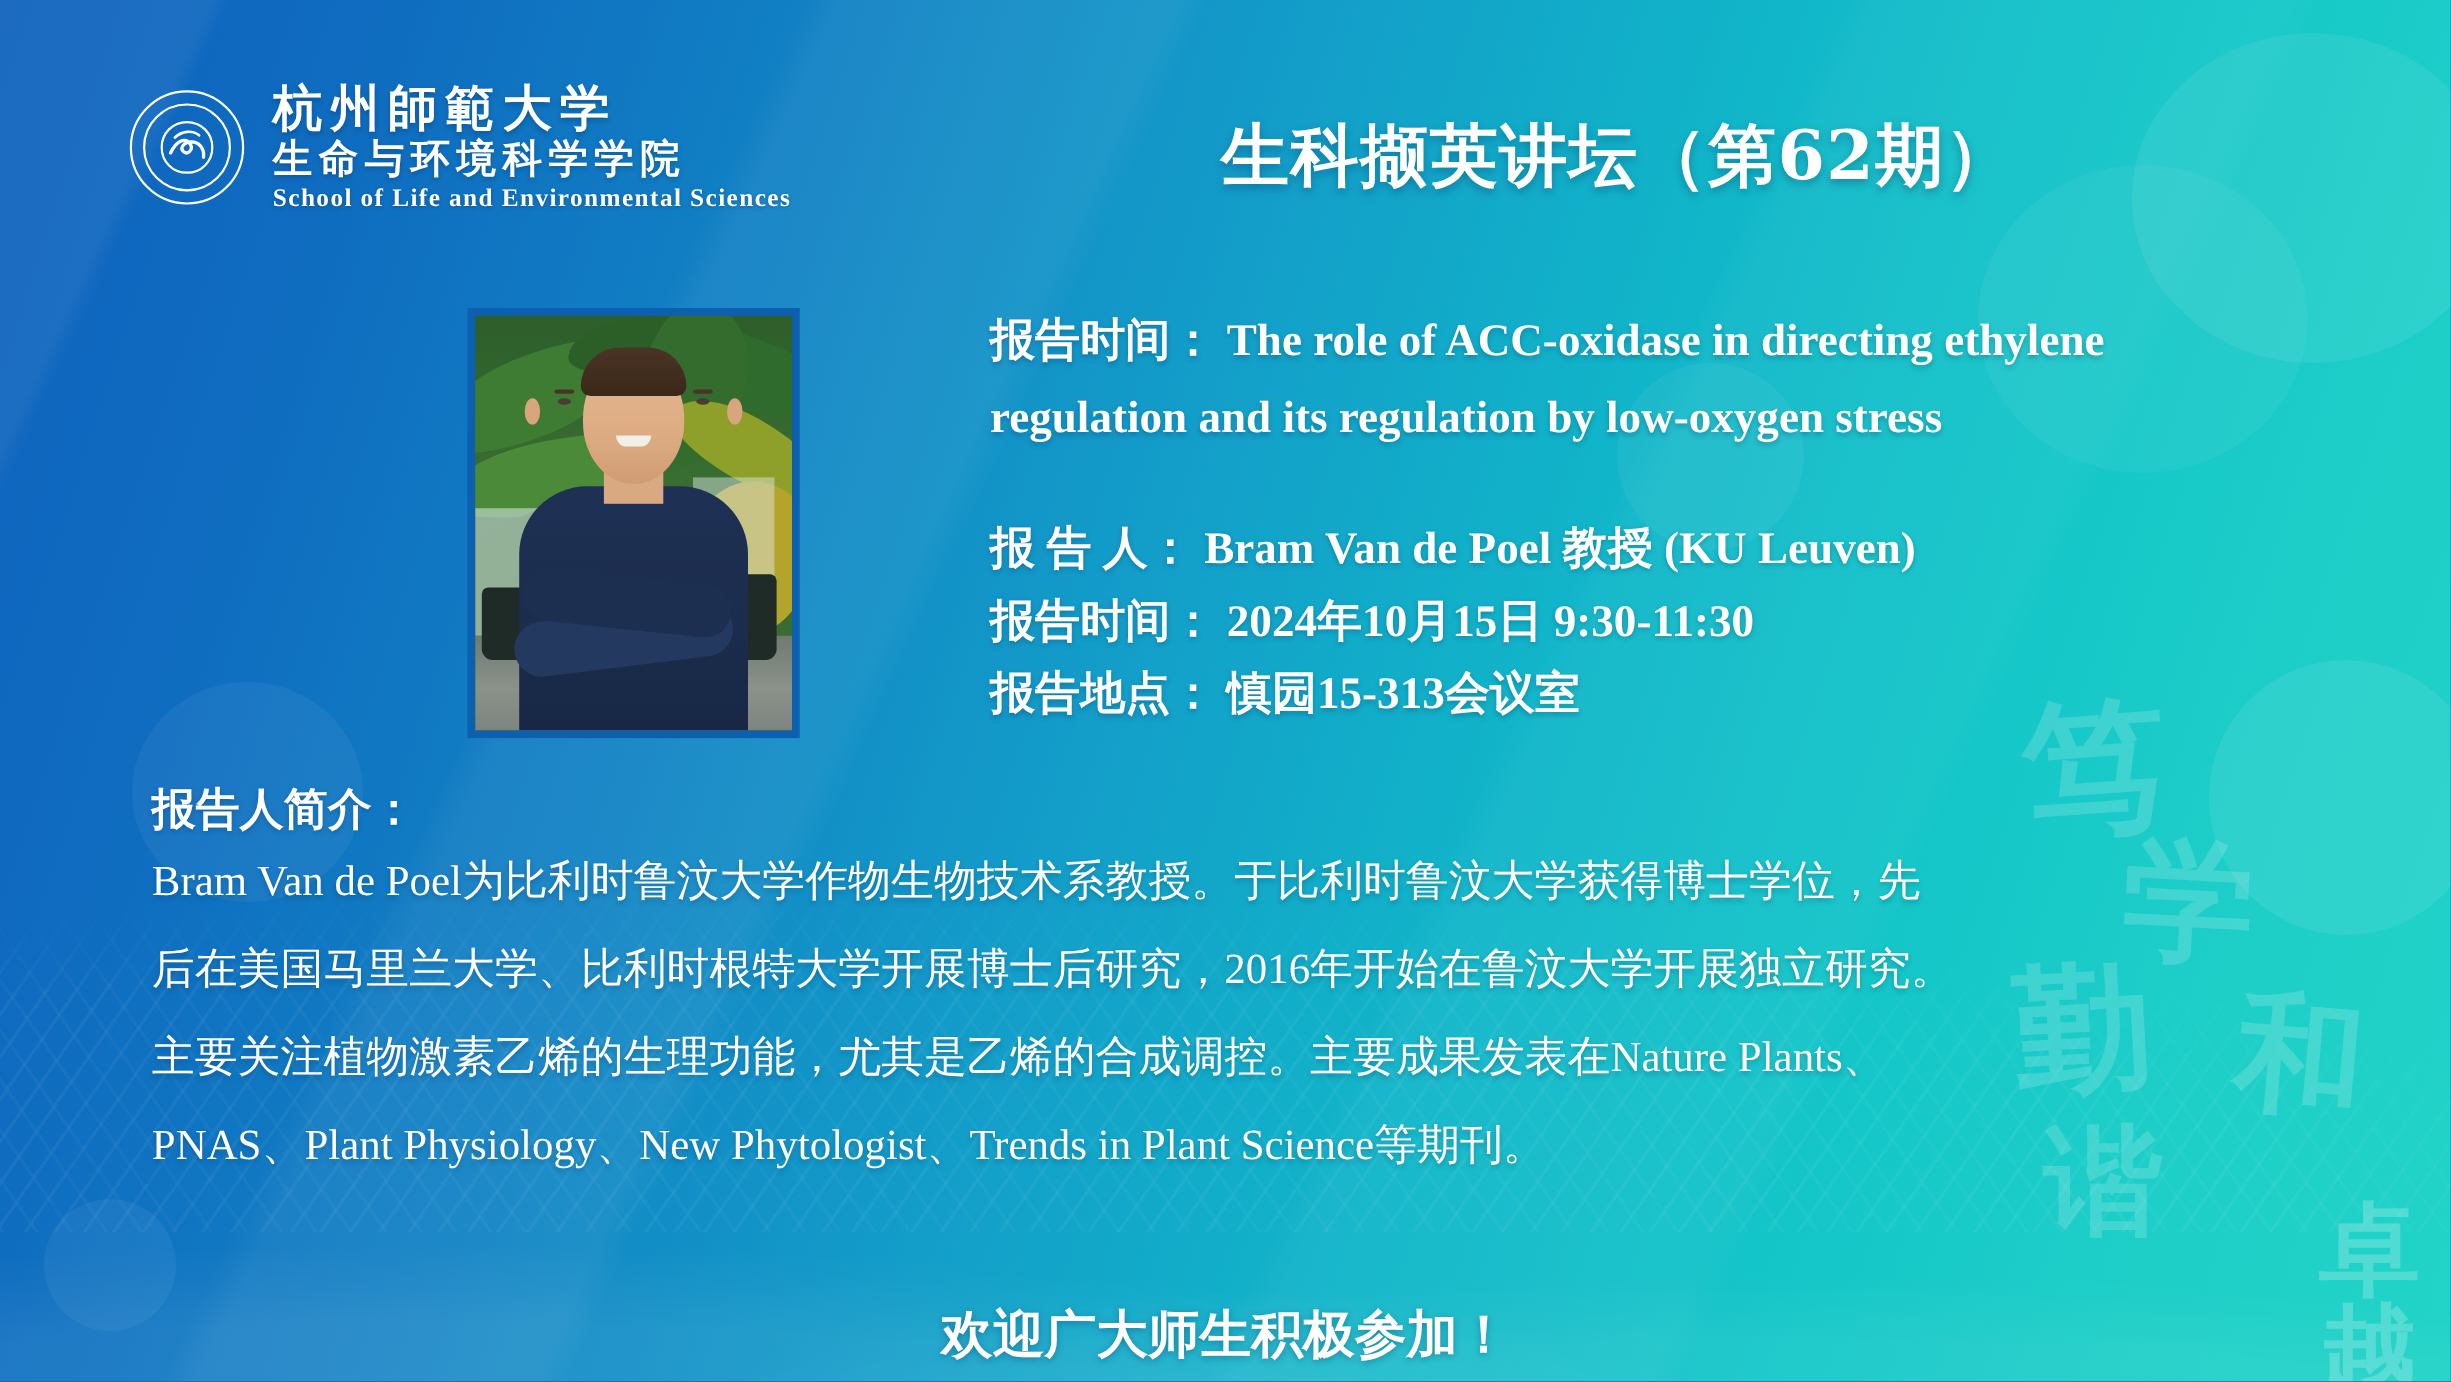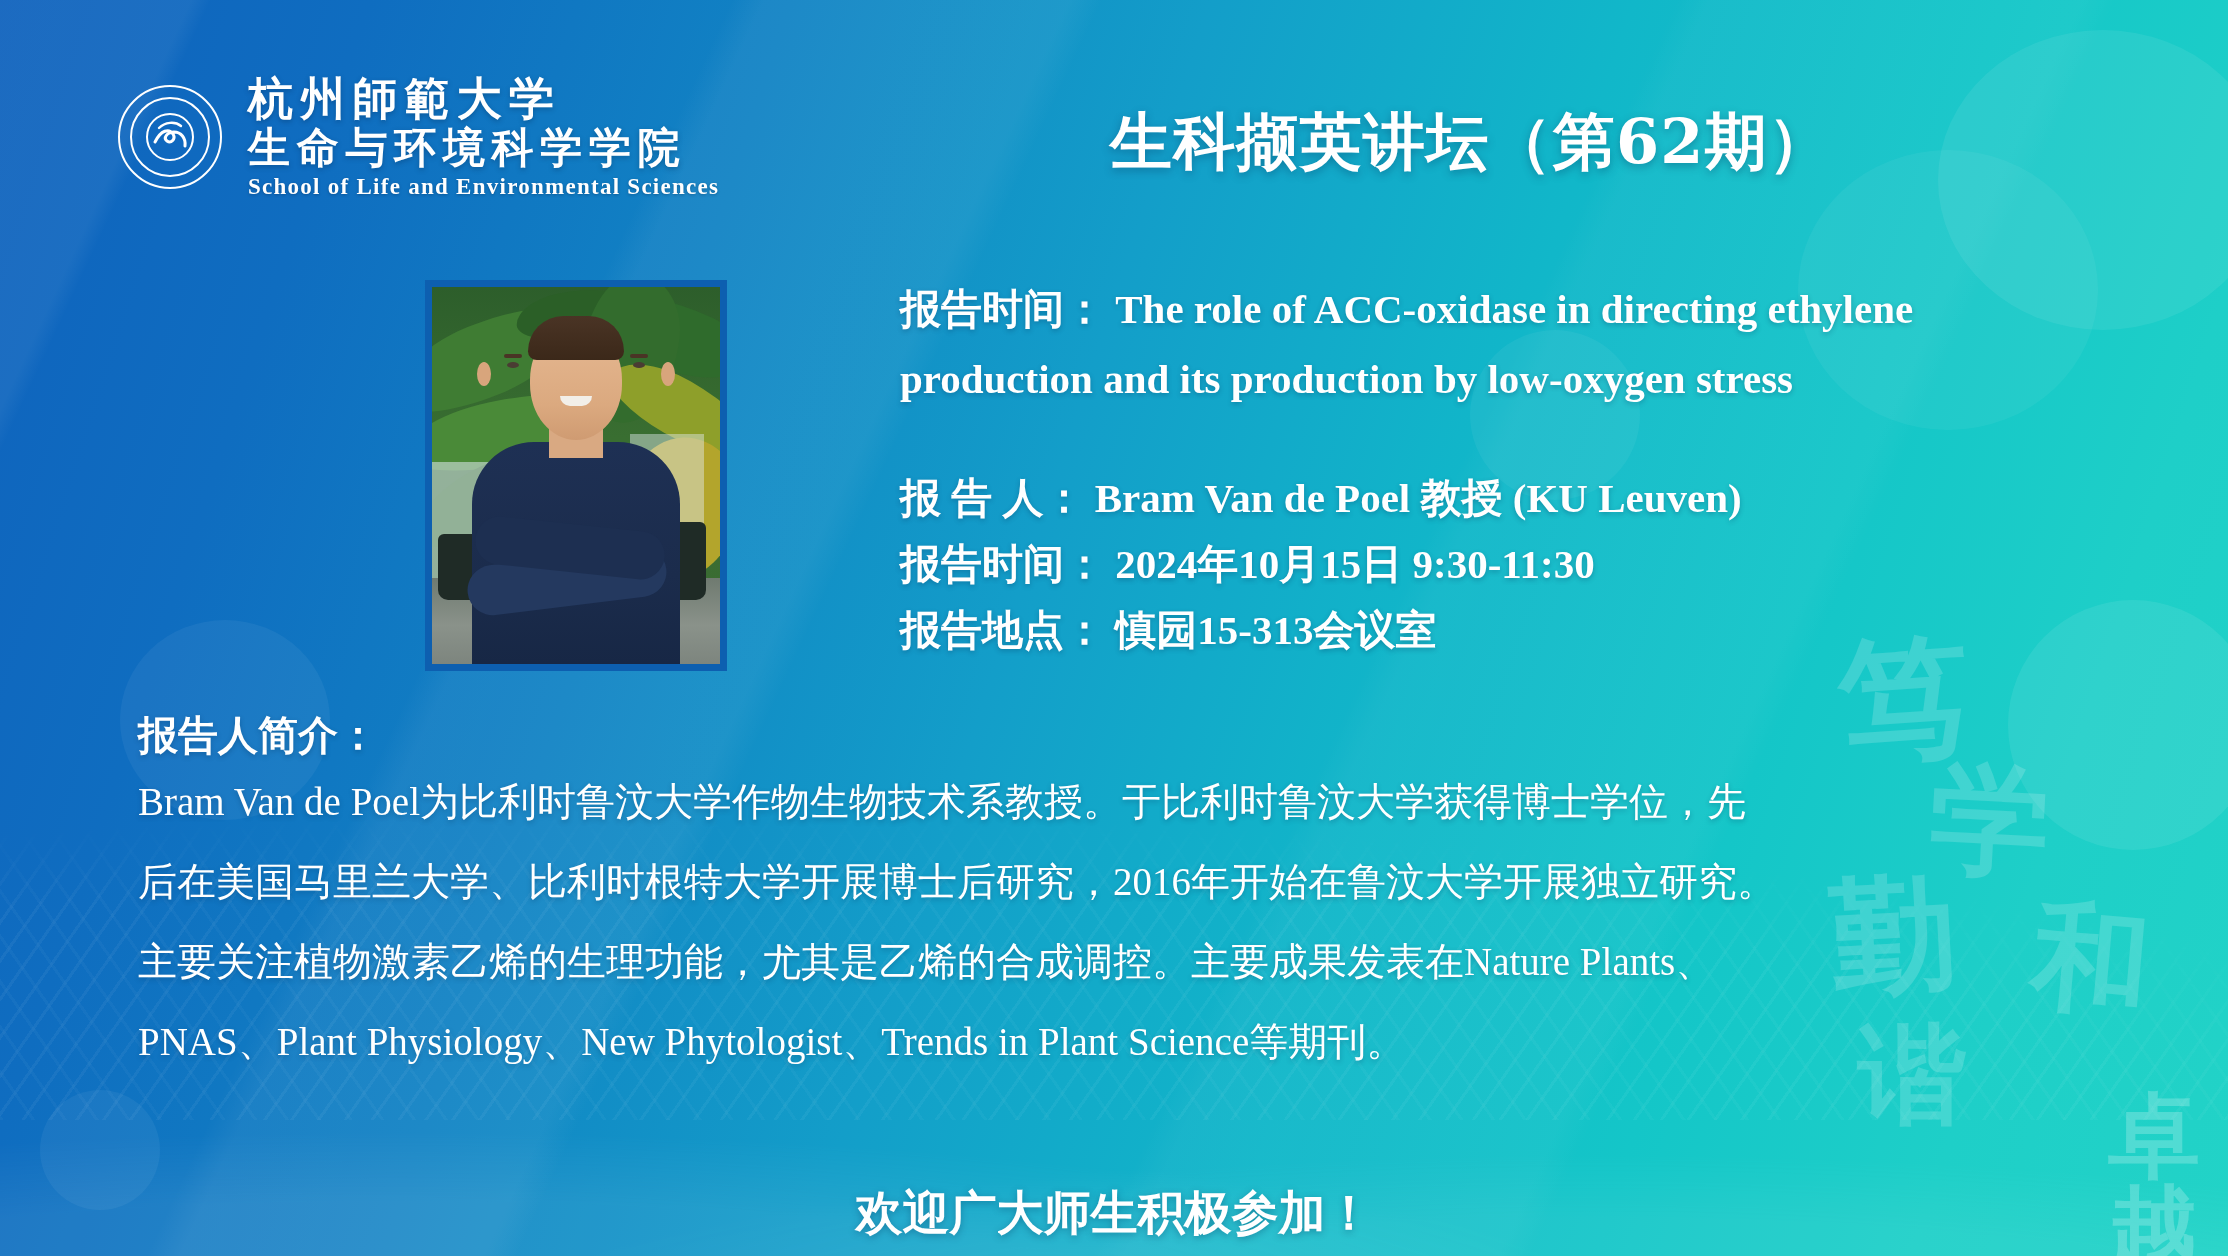--- a/index.html
+++ b/index.html
@@ -93,21 +93,21 @@
     position:absolute; inset:20px; border-radius:50%;
     display:flex; align-items:center; justify-content:center;
   }
   .logo-words{ display:flex; flex-direction:column; }
   .logo-cn-1, .logo-cn-2{
     color:#fff; font-weight:700; letter-spacing:.16em;
     font-family:"DejaVu Serif", serif;
     text-shadow:0 2px 5px rgba(0,40,80,.35);
   }
   .logo-cn-1{ font-size:45px; line-height:1.08; }
-  .logo-cn-2{ font-size:42px; line-height:1.12; }
+  .logo-cn-2{ font-size:36px; line-height:1.12; }
   .logo-en{
     color:#fff; font-weight:700; font-size:23px;
     letter-spacing:.055em; margin-top:3px;
     font-family:"Liberation Serif", serif;
     text-shadow:0 1px 3px rgba(0,40,80,.4);
   }
 
   .poster-title{
     position:absolute; left:1110px; top:100px;
     color:#fff; font-size:62px; font-weight:700;
@@ -313,21 +313,21 @@
         <div class="eye-r"></div>
         <div class="mouth"></div>
       </div>
     </div>
   </div>
 
   <div class="details">
     <div class="detail-line talk-title">
       <span>报告时间：</span>
       <span>The role of ACC-oxidase in directing ethylene</span>
-      <span class="tt-line2">production and its production by low-oxygen stress</span>
+      <span class="tt-line2">regulation and its regulation by low-oxygen stress</span>
     </div>
     <div class="spacer"></div>
     <div class="detail-line row">
       <span>报 告 人：</span>
       <span>Bram Van de Poel 教授 (KU Leuven)</span>
     </div>
     <div class="detail-line row">
       <span>报告时间：</span>
       <span>2024年10月15日 9:30-11:30</span>
     </div>

